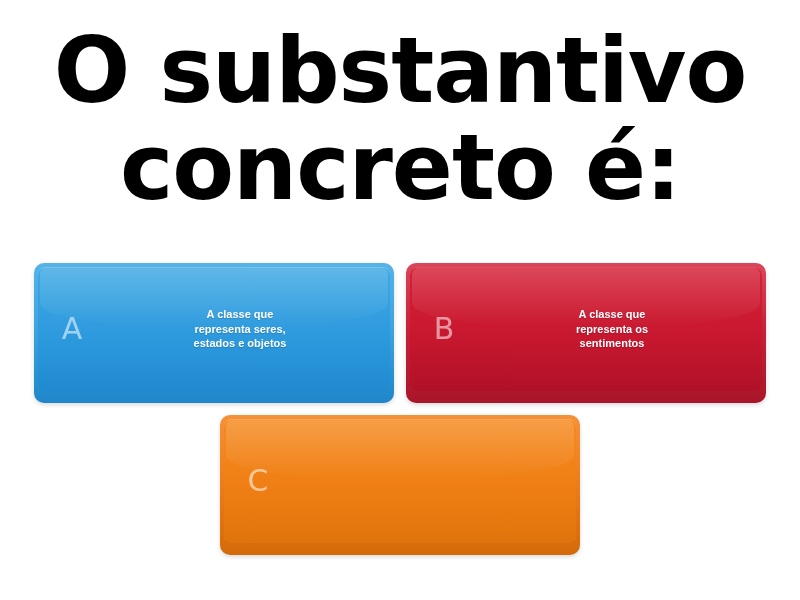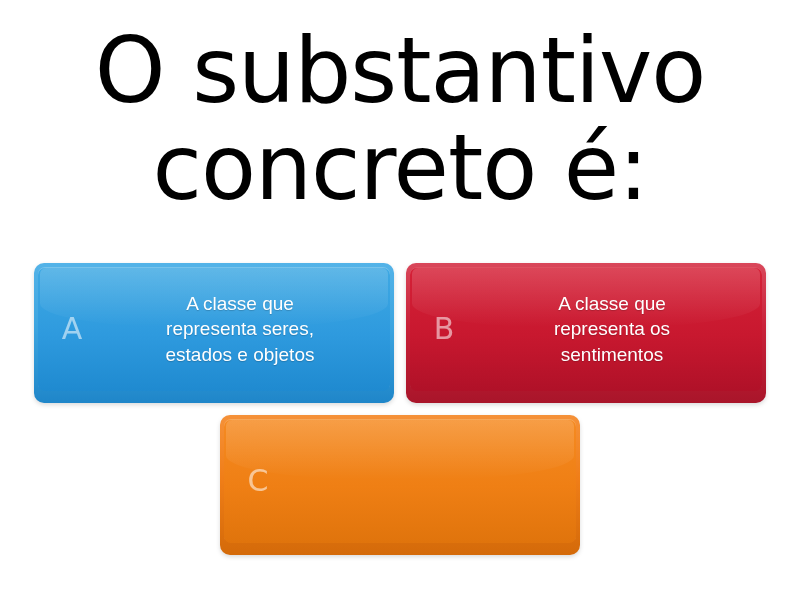--- a/index.html
+++ b/index.html
@@ -24,21 +24,21 @@
   }
 
   
   #question-title {
     width: 740px;
     margin-top: 22px;
     text-align: center;
     color: #000000;
     font-family: "DejaVu Sans", "Liberation Sans", sans-serif;
     font-size: 90px;
-    font-weight: 400;
+    font-weight: 700;
     line-height: 1.08;
     letter-spacing: -1px;
     white-space: pre-line;
   }
 
   
   #answers {
     position: absolute;
     left: 0;
     top: 263px;
@@ -106,22 +106,22 @@
     font-family: "DejaVu Sans", "Liberation Sans", sans-serif;
   }
 
   .answer-text {
     position: relative;
     z-index: 2;
     flex: 1 1 auto;
     text-align: center;
     padding-right: 12px;
     color: #ffffff;
-    font-size: 19px;
-    font-weight: normal;
+    font-size: 11px;
+    font-weight: bold;
     line-height: 1.35;
     white-space: pre-line;
     text-shadow: 0 1px 1px rgba(0,0,0,0.18);
   }
 
   
   .answer.blue {
     background: linear-gradient(to bottom, #54b3e8 0%, #3da5e0 45%, #1f86c9 100%);
   }
   .answer.blue::before {

